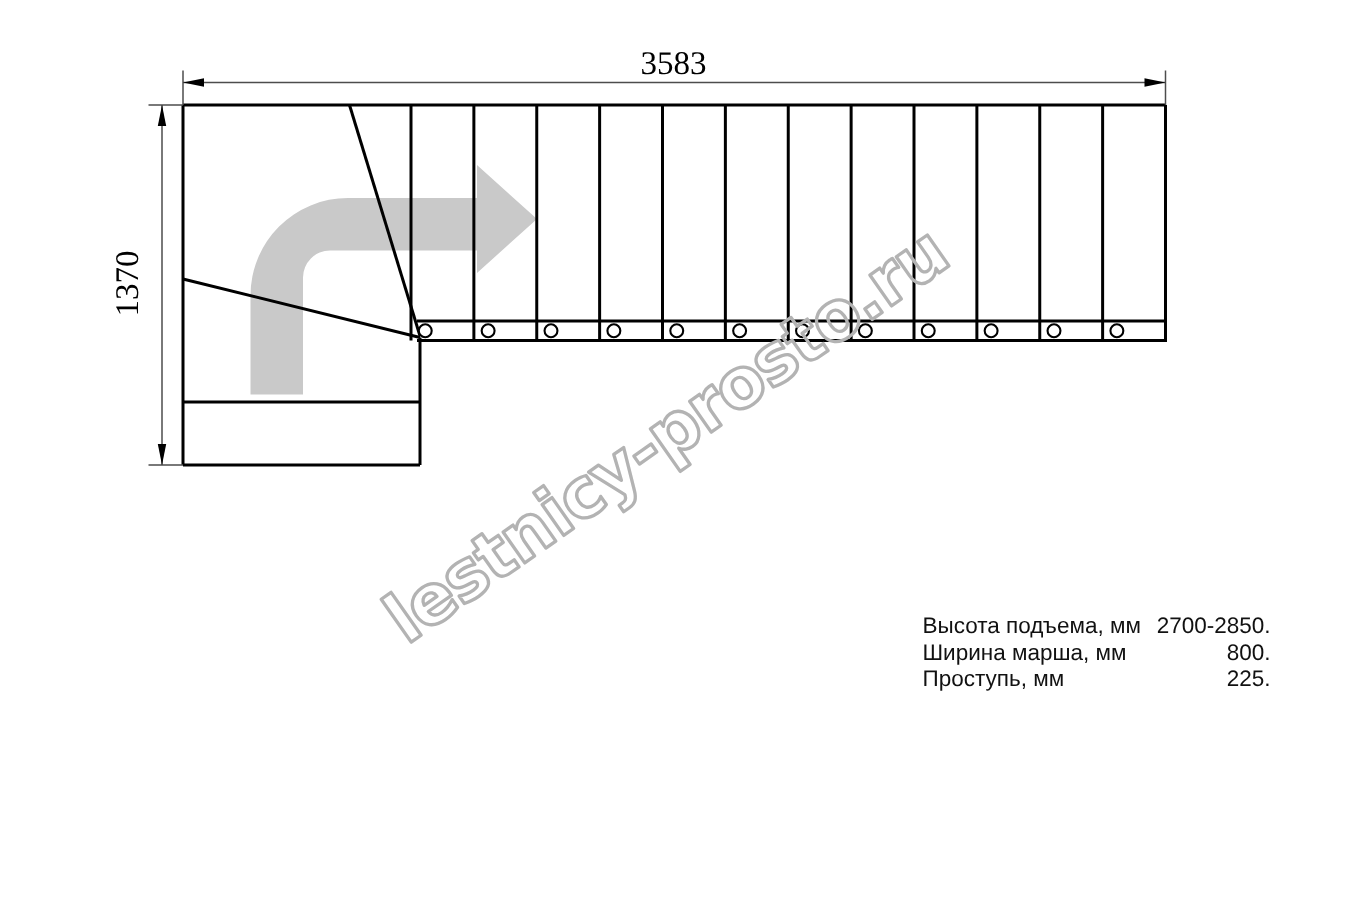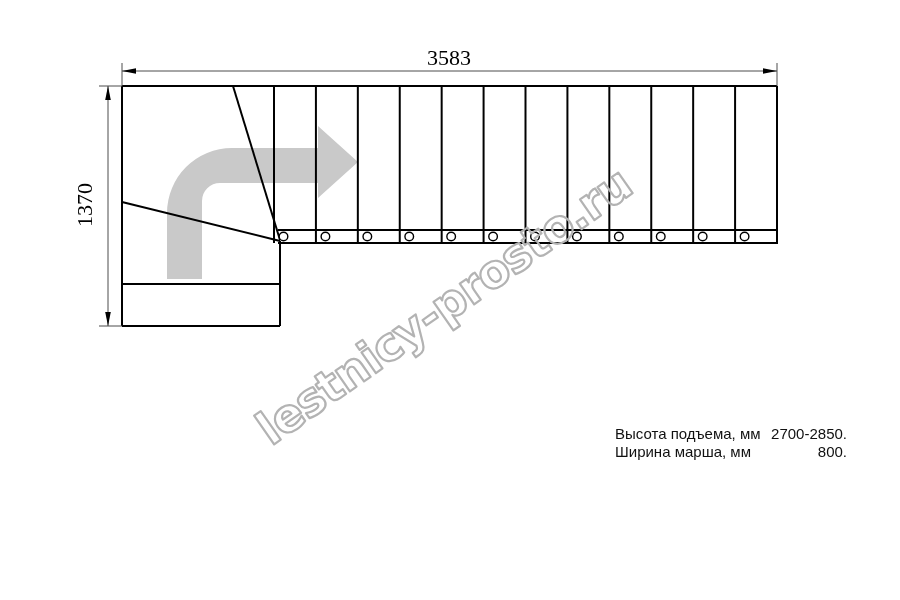--- a/index.html
+++ b/index.html
@@ -8,21 +8,20 @@
     --arrow:#c9c9c9;
     --wm:#b3b3b3;
   }
   html,body{margin:0;padding:0;background:#ffffff;}
   .canvas{
     position:relative;
     width:900px;height:544px;
     background:#ffffff;
     overflow:hidden;
     font-family:"Liberation Sans", sans-serif;
-    margin-top:16px;
   }
   svg{position:absolute;left:0;top:0;}
   .pline{stroke:var(--line);stroke-width:2;fill:none;}
   .thin{stroke:var(--dim);stroke-width:1;fill:none;}
   .ah{fill:#000;stroke:none;}
   .dimtext{
     font-family:"Liberation Serif", serif;
     font-size:22px;
     fill:#000;
   }
@@ -132,14 +131,18 @@
 
   <div class="specs">
     <div class="row">
       <span>Высота подъема, мм</span>
       <span class="val">2700-2850.</span>
     </div>
     <div class="row">
       <span>Ширина марша, мм</span>
       <span class="val">800.</span>
     </div>
+    <div class="row">
+      <span>Проступь, мм</span>
+      <span class="val">225.</span>
+    </div>
   </div>
 </div>
 
 </body></html>

